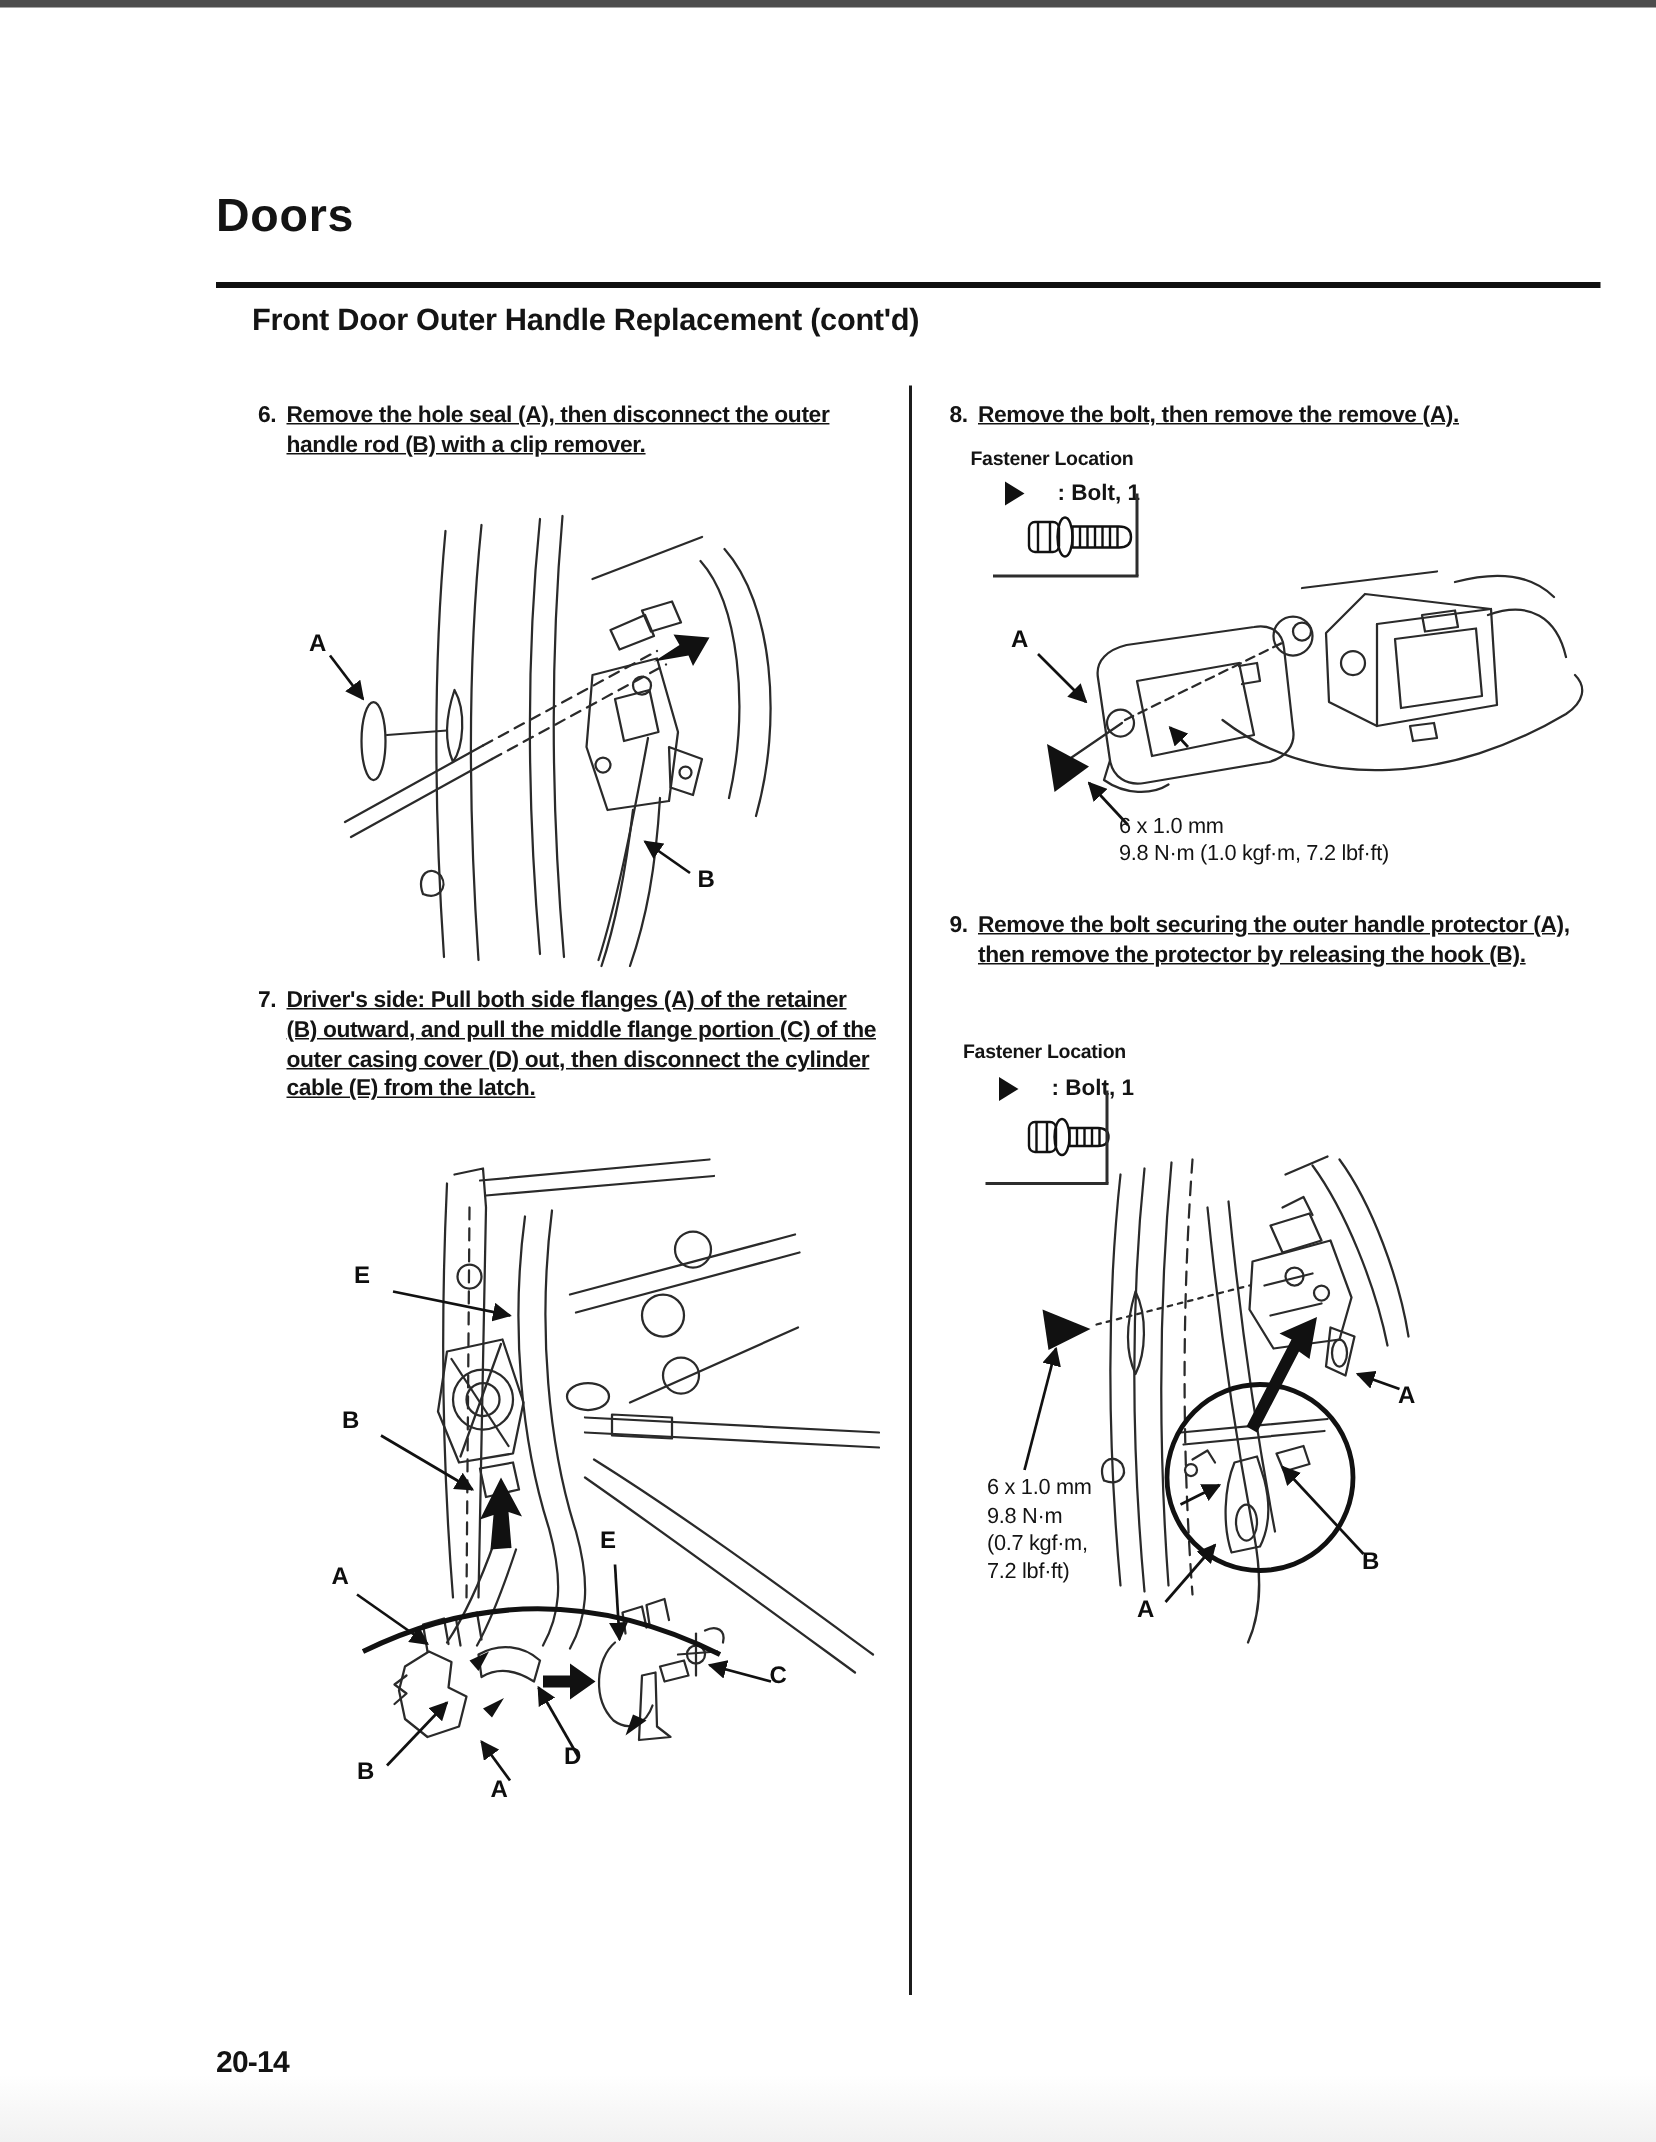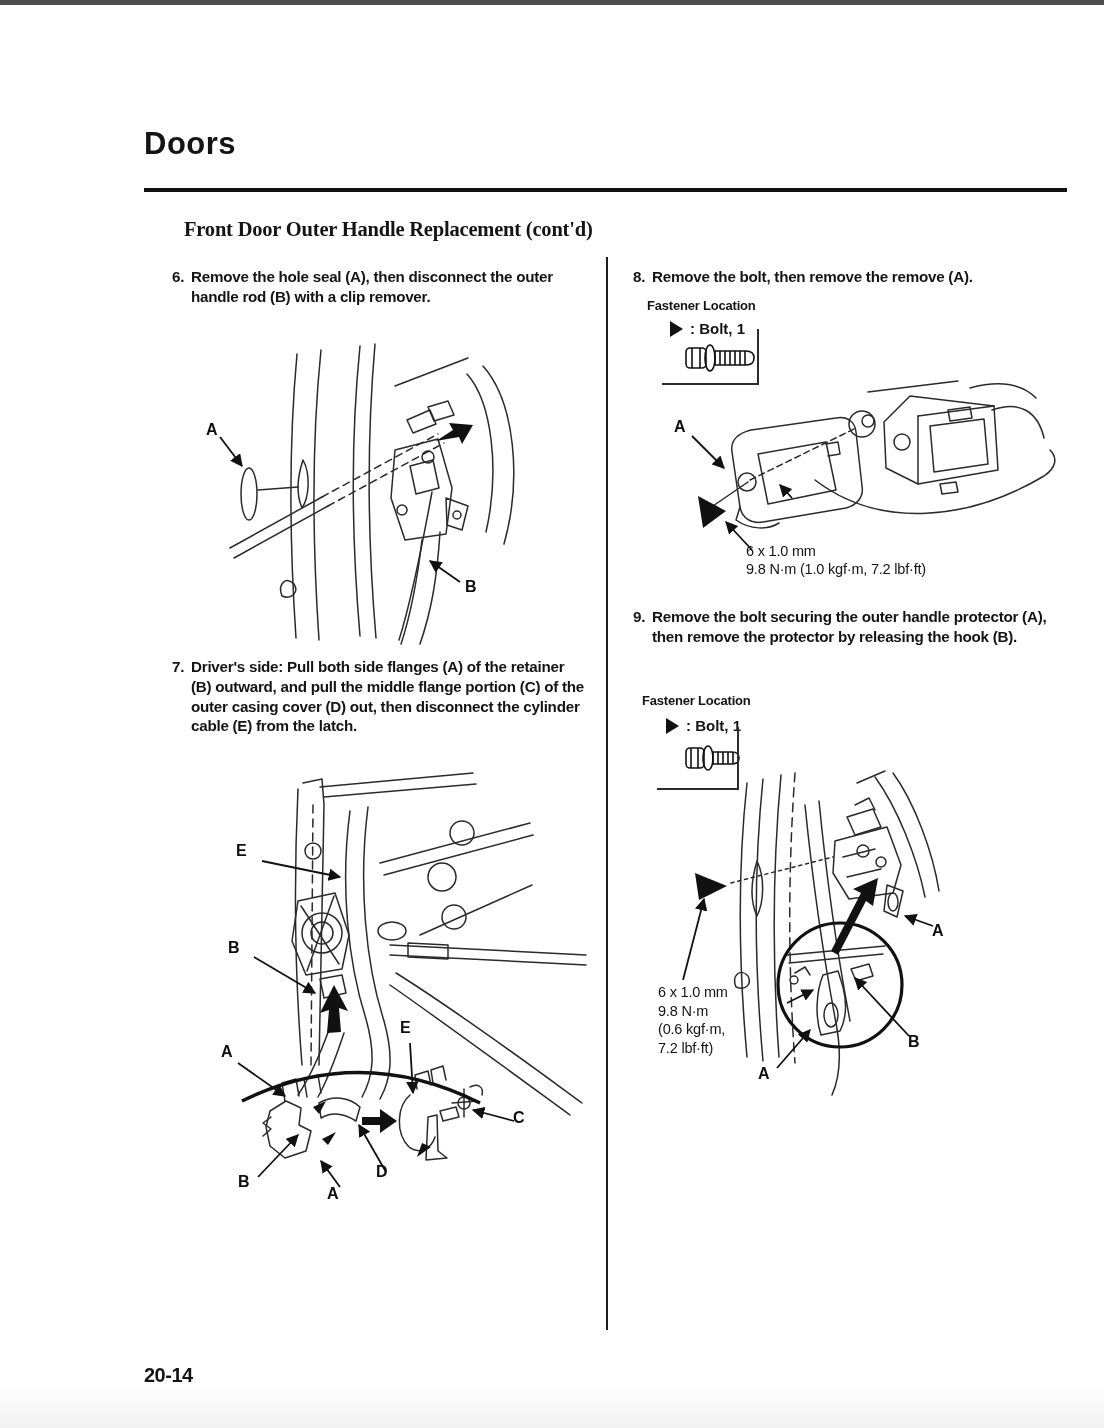--- a/index.html
+++ b/index.html
@@ -8,48 +8,48 @@
     font-family:"Liberation Sans", sans-serif;color:#141414;overflow:hidden;
   }
   .abs{position:absolute;}
   #top-bar{left:0;top:0;width:1104px;height:5px;background:#4d4d4d;}
   #chapter-title{left:144px;top:126px;font-size:31px;font-weight:700;letter-spacing:0.5px;text-align:center;}
   #title-rule{left:144px;top:188px;width:923px;height:4px;background:#101010;}
   #section-title{left:168px;top:202px;font-size:20.5px;font-weight:700;letter-spacing:-0.2px;}
   #column-divider{left:606px;top:257px;width:2px;height:1073px;background:#1c1c1c;}
   .step{display:flex;font-size:15.2px;font-weight:700;line-height:19.8px;letter-spacing:-0.25px;}
   .step .num{width:19px;flex:none;}
-  .step .txt{flex:1;}
+  .step .txt{flex:1;text-decoration:underline;}
   #step6{left:172px;top:267px;width:408px;}
   #step7{left:172px;top:657px;width:412px;}
   #step8{left:633px;top:267px;width:436px;}
   #step9{left:633px;top:607px;width:436px;}
   .fastener-heading{font-size:13px;font-weight:700;letter-spacing:-0.2px;}
-  .fastener-row{display:flex;align-items:center;gap:7px;font-size:15px;font-weight:700;}
+  .fastener-row{display:flex;align-items:center;gap:22px;font-size:15px;font-weight:700;}
   .tri{display:inline-block;width:0;height:0;border-left:13px solid #111;
        border-top:8px solid transparent;border-bottom:8px solid transparent;}
   .box-vline{width:2px;background:#2d2d2d;}
   .box-hline{height:2px;background:#2d2d2d;}
   .fig-label{font-size:16px;font-weight:700;color:#0e0e0e;}
   .torque{font-size:14.5px;font-weight:400;letter-spacing:-0.2px;}
   #torque8{left:746px;top:543px;line-height:17.5px;}
   #torque9{left:658px;top:983px;line-height:18.5px;}
   #page-number{left:144px;top:1364px;font-size:20px;font-weight:700;letter-spacing:-0.5px;}
   #bottom-shadow{left:0;top:1383px;width:1104px;height:45px;
     background:linear-gradient(to bottom,#ffffff 0%,#f1f1f1 100%);}
   svg{display:block;}
 </style>
 </head>
 <body>
 
 <div id="top-bar" class="abs"></div>
 
 <h1 id="chapter-title" class="abs" style="margin:0;">Doors</h1>
 <div id="title-rule" class="abs"></div>
-<h2 id="section-title" class="abs" style="margin:16px;font-family:Liberation Serif, serif;">Front Door Outer Handle Replacement (cont'd)</h2>
+<h2 id="section-title" class="abs" style="margin:0;">Front Door Outer Handle Replacement (cont'd)</h2>
 
 <div id="column-divider" class="abs"></div>
 
 <div id="step6" class="abs step">
   <span class="num">6.</span>
   <span class="txt">Remove the hole seal (A), then disconnect the outer handle rod (B) with a clip remover.</span>
 </div>
 
 <svg class="abs" style="left:170px;top:340px;" width="430" height="310" viewBox="0 0 430 310">
   <defs>
@@ -306,18 +306,18 @@
     <path d="M142,303 L175,265" marker-end="url(#ah9)"></path>
     <path d="M48,215 L69,134" marker-end="url(#ah9)"></path>
   </g>
 </svg>
 <span class="abs fig-label" style="left:932px;top:922px;">A</span>
 <span class="abs fig-label" style="left:908px;top:1033px;">B</span>
 <span class="abs fig-label" style="left:758px;top:1065px;">A</span>
 <div id="torque9" class="abs torque">
   <div>6 x 1.0 mm</div>
   <div>9.8 N·m</div>
-  <div>(0.6 kgf·m,</div>
+  <div>(0.7 kgf·m,</div>
   <div>7.2 lbf·ft)</div>
 </div>
 
 <div id="page-number" class="abs">20-14</div>
 <div id="bottom-shadow" class="abs"></div>
 
 </body></html>

